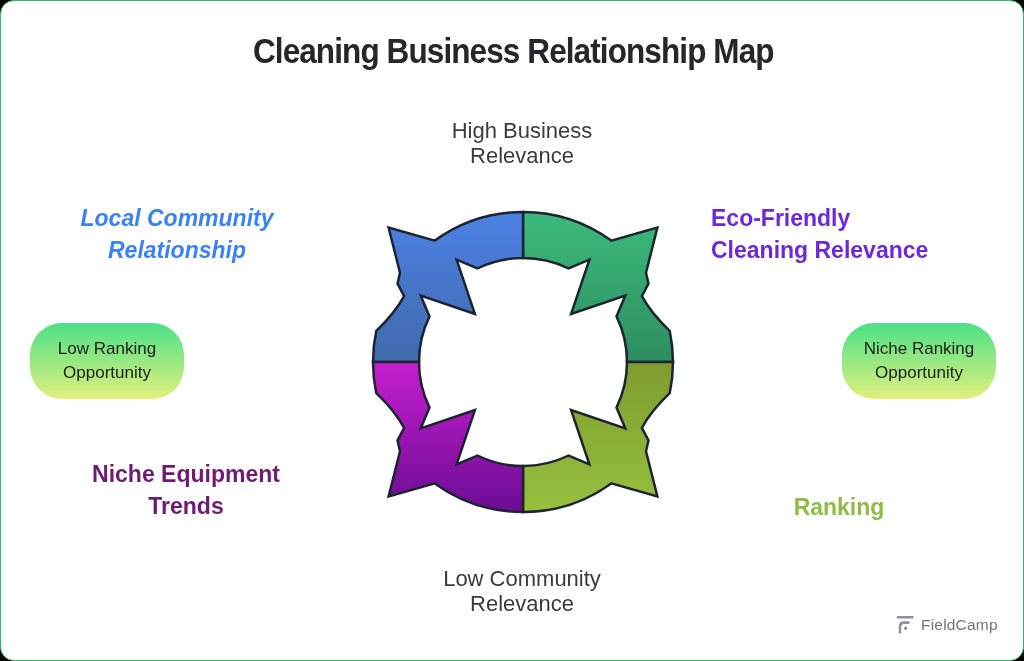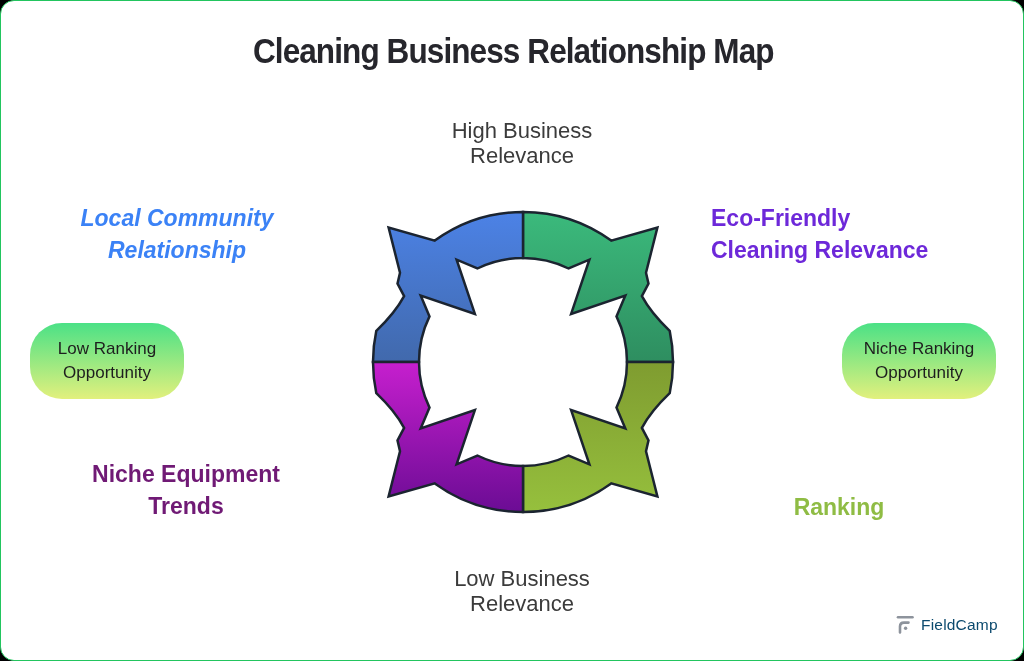--- a/index.html
+++ b/index.html
@@ -46,21 +46,21 @@
   <div class="abs title">
     <span class="squeeze">Cleaning Business Relationship Map</span>
   </div>
 
   <div class="abs axis-label axis-top">
     <span>High Business</span><br>
     <span>Relevance</span>
   </div>
 
   <div class="abs axis-label axis-bottom">
-    <span>Low Business</span><br>
+    <span>Low Community</span><br>
     <span>Relevance</span>
   </div>
 
   <div class="abs q-label q-tl" style="color: #3b82f6; font-style: italic;">
     <span>Local Community</span><br>
     <span>Relationship</span>
   </div>
 
   <div class="abs q-label q-tr" style="color: #6d28d9;">
     <span>Eco-Friendly</span><br>
@@ -114,16 +114,16 @@
   </svg>
 
   <div class="abs watermark">
     <svg width="22" height="24" viewBox="0 0 22 24">
       <g fill="none" stroke="#8d939c" stroke-width="2.6" stroke-linecap="round">
         <path d="M4,4.2 H18.5"></path>
         <path d="M14.5,9.6 H10 Q6,9.6 6,13.6 V19.5"></path>
       </g>
       <circle cx="11.6" cy="15.2" r="1.7" fill="#8d939c"></circle>
     </svg>
-    <span class="wm-text" style="color: #0c4a6e;">FieldCamp</span>
+    <span class="wm-text" style="color: #737373;">FieldCamp</span>
   </div>
 
 </div>
 
 </body></html>

